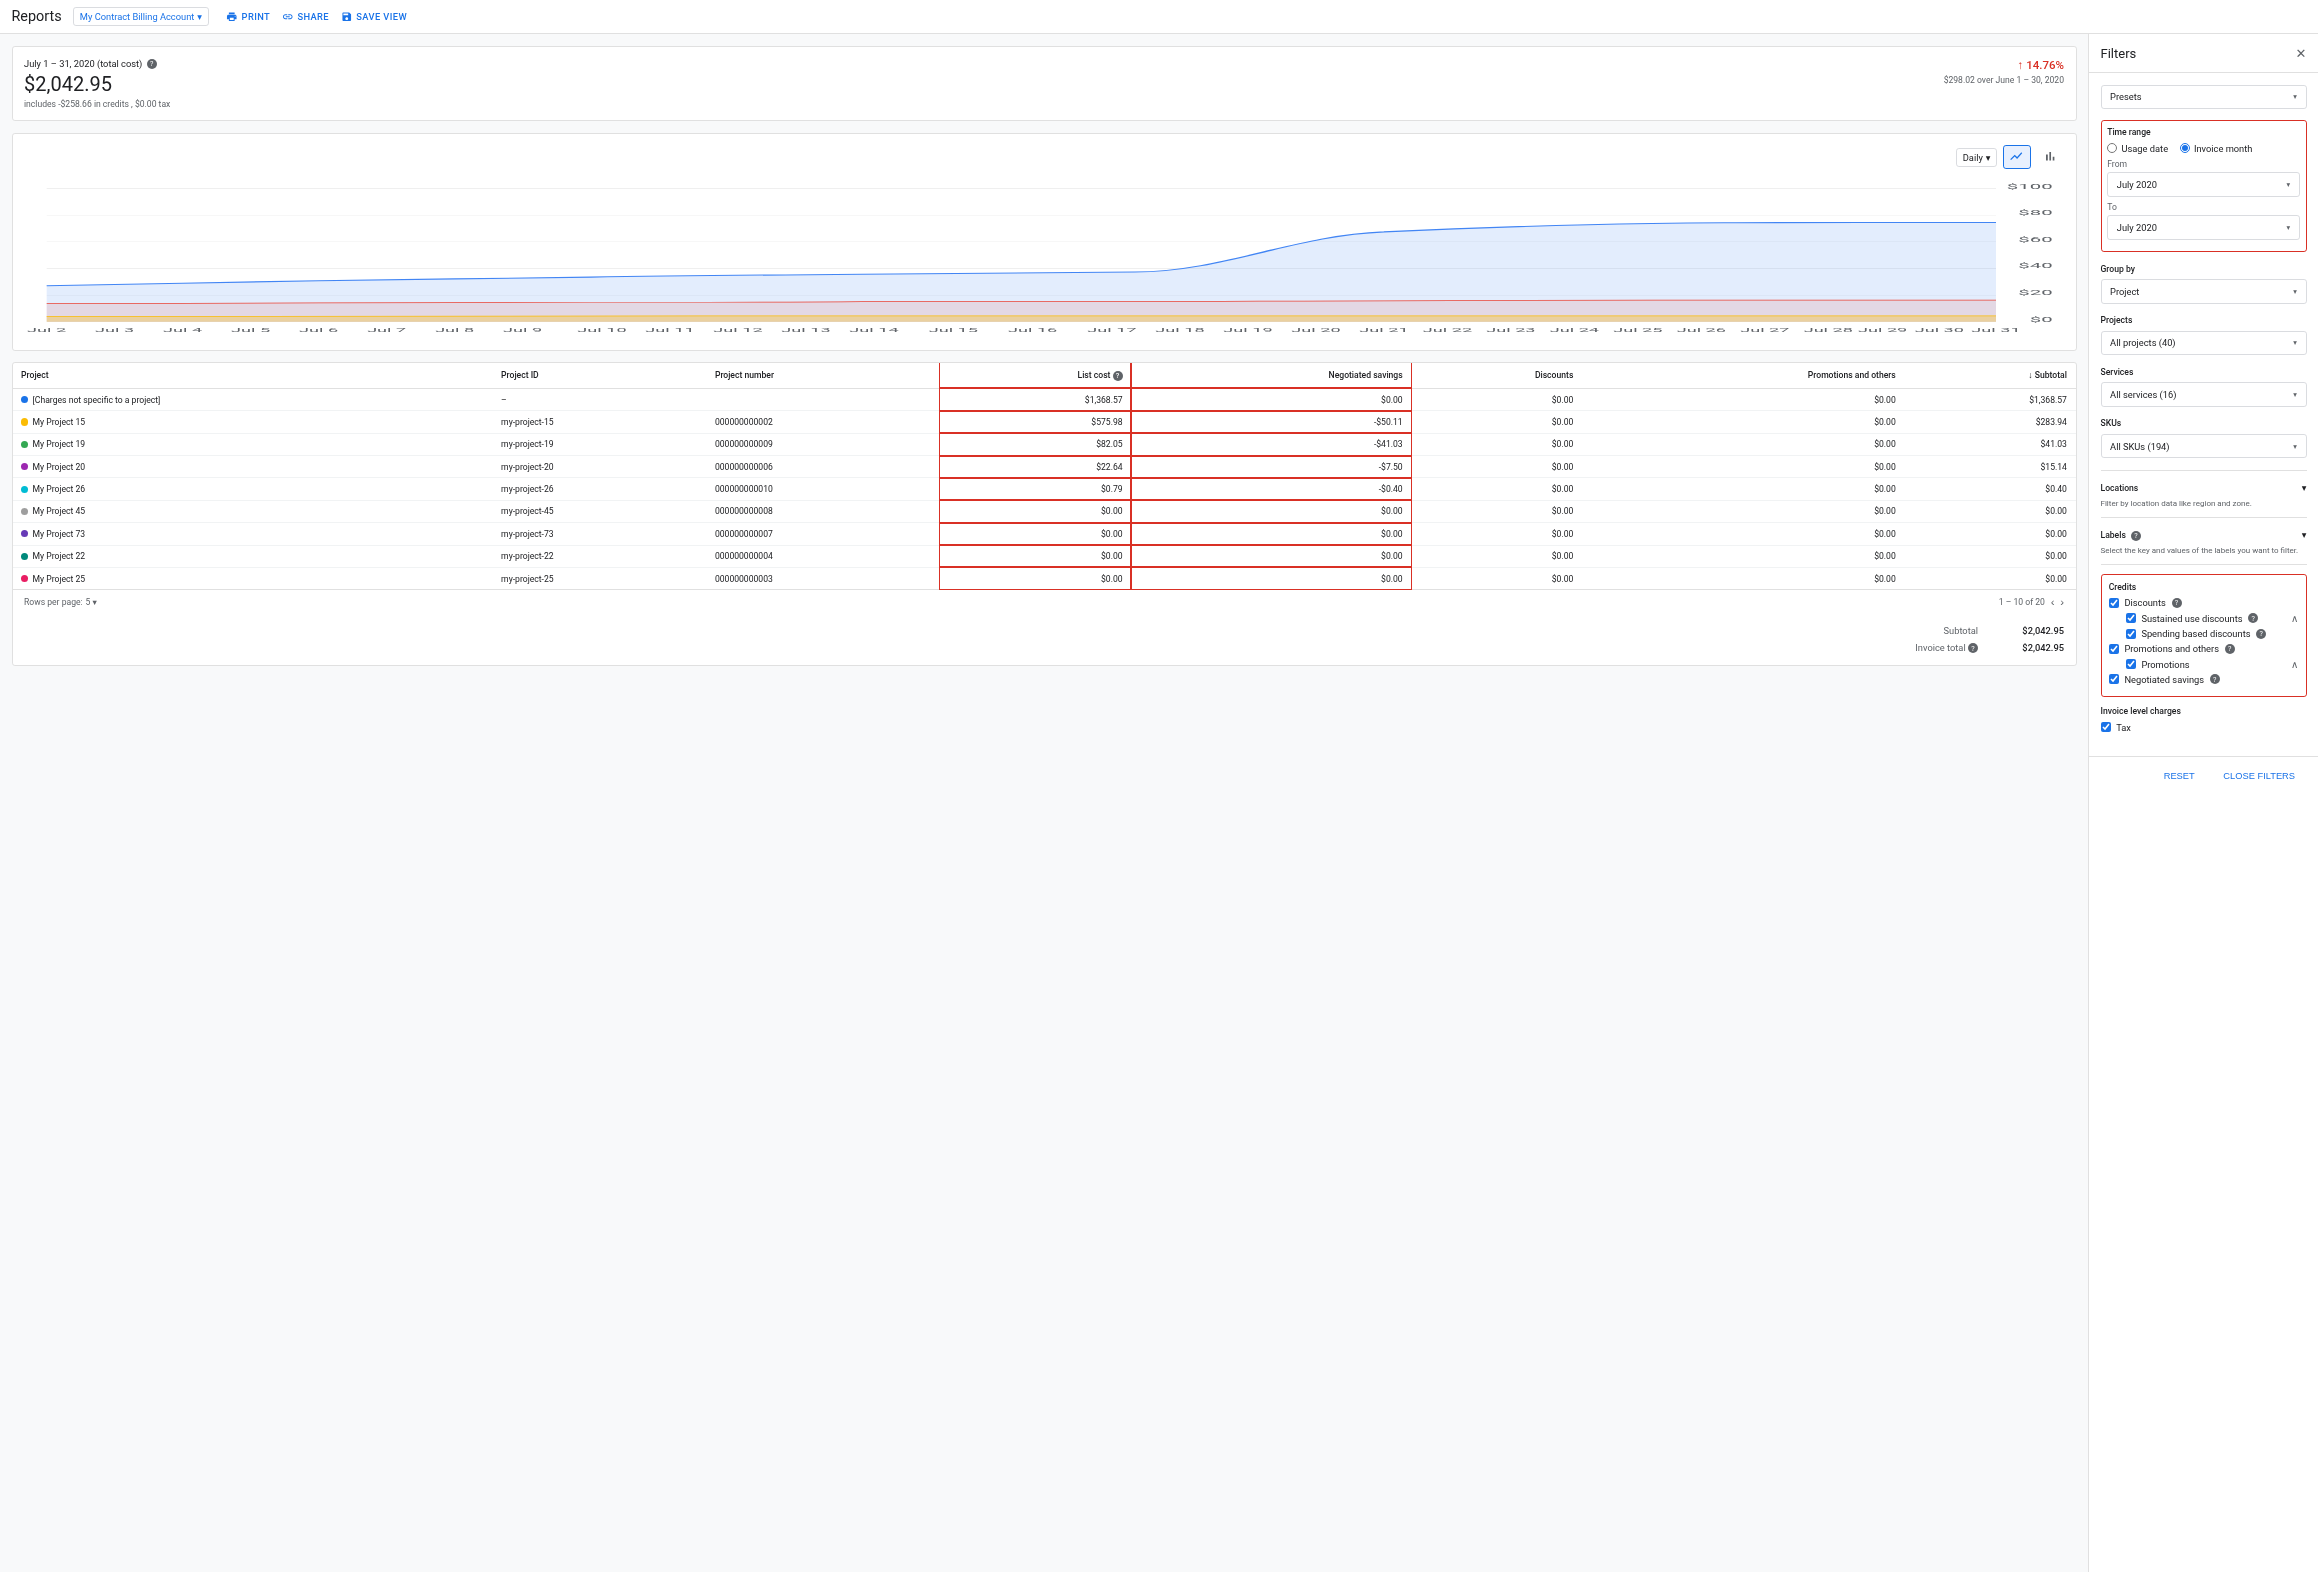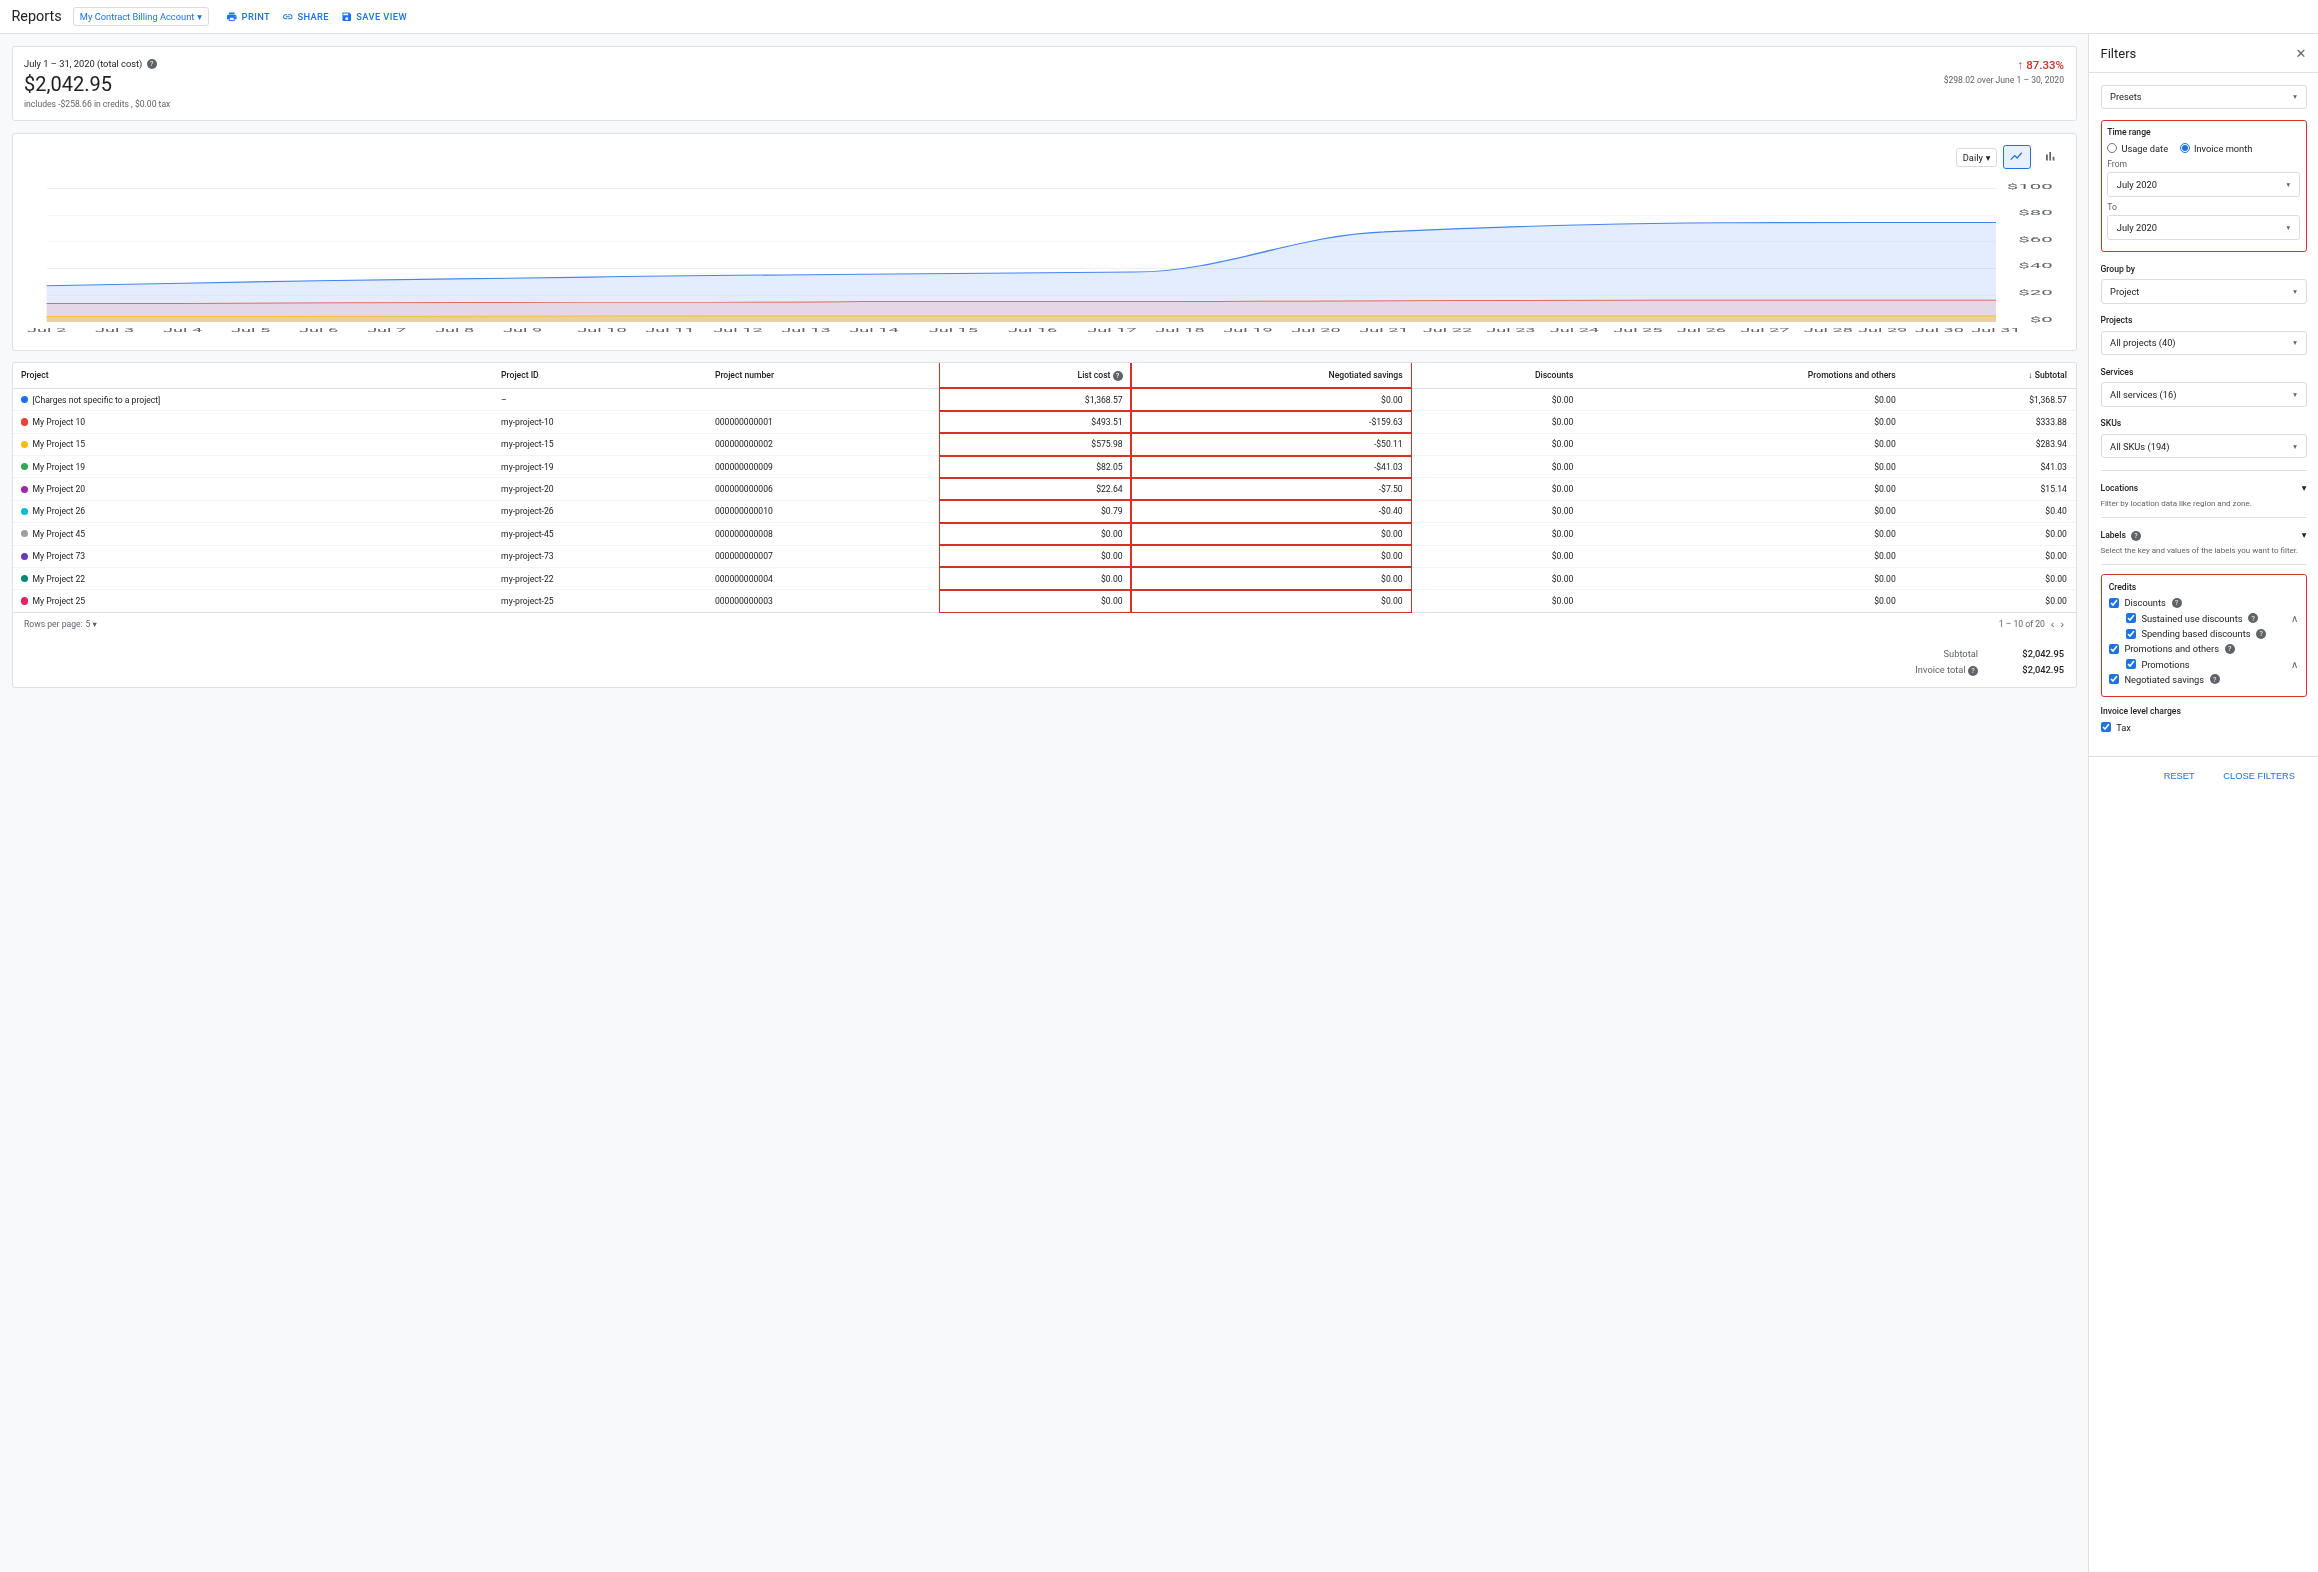--- a/index.html
+++ b/index.html
@@ -130,21 +130,21 @@
           <div class="summary-title">
             <span>July 1 – 31, 2020 (total cost)</span>
             <span class="info-icon">?</span>
           </div>
           <div class="summary-amount">$2,042.95</div>
           <div class="summary-sub">includes -$258.66 in credits , $0.00 tax</div>
         </div>
         <div class="summary-right">
           <div class="summary-change">
             <span>↑</span>
-            <span>87.33%</span>
+            <span>14.76%</span>
           </div>
           <div class="summary-sub">$298.02 over June 1 – 30, 2020</div>
         </div>
       </div>
     </div>
 
     <div class="chart-container">
       <div class="chart-controls">
         <div class="chart-select">
           <span>Daily</span>
@@ -249,35 +249,20 @@
       <td></td>
       <td class="numeric" style="outline: 1.4px solid #d93025;">$1,368.57</td>
       <td class="numeric" style="outline: 1.4px solid #d93025;">$0.00</td>
       <td class="numeric">$0.00</td>
       <td class="numeric">$0.00</td>
       <td class="numeric">$1,368.57</td>
     </tr>
             <tr>
       <td>
         <div class="project-cell">
-          <span class="project-dot" style="background:#e94235"></span>
-          <span>My Project 10</span>
-        </div>
-      </td>
-      <td>my-project-10</td>
-      <td>000000000001</td>
-      <td class="numeric" style="outline: 1.4px solid #d93025;">$493.51</td>
-      <td class="numeric" style="outline: 1.4px solid #d93025;">-$159.63</td>
-      <td class="numeric">$0.00</td>
-      <td class="numeric">$0.00</td>
-      <td class="numeric">$333.88</td>
-    </tr>
-            <tr>
-      <td>
-        <div class="project-cell">
           <span class="project-dot" style="background:#fbbc04"></span>
           <span>My Project 15</span>
         </div>
       </td>
       <td>my-project-15</td>
       <td>000000000002</td>
       <td class="numeric" style="outline: 1.4px solid #d93025;">$575.98</td>
       <td class="numeric" style="outline: 1.4px solid #d93025;">-$50.11</td>
       <td class="numeric">$0.00</td>
       <td class="numeric">$0.00</td>

